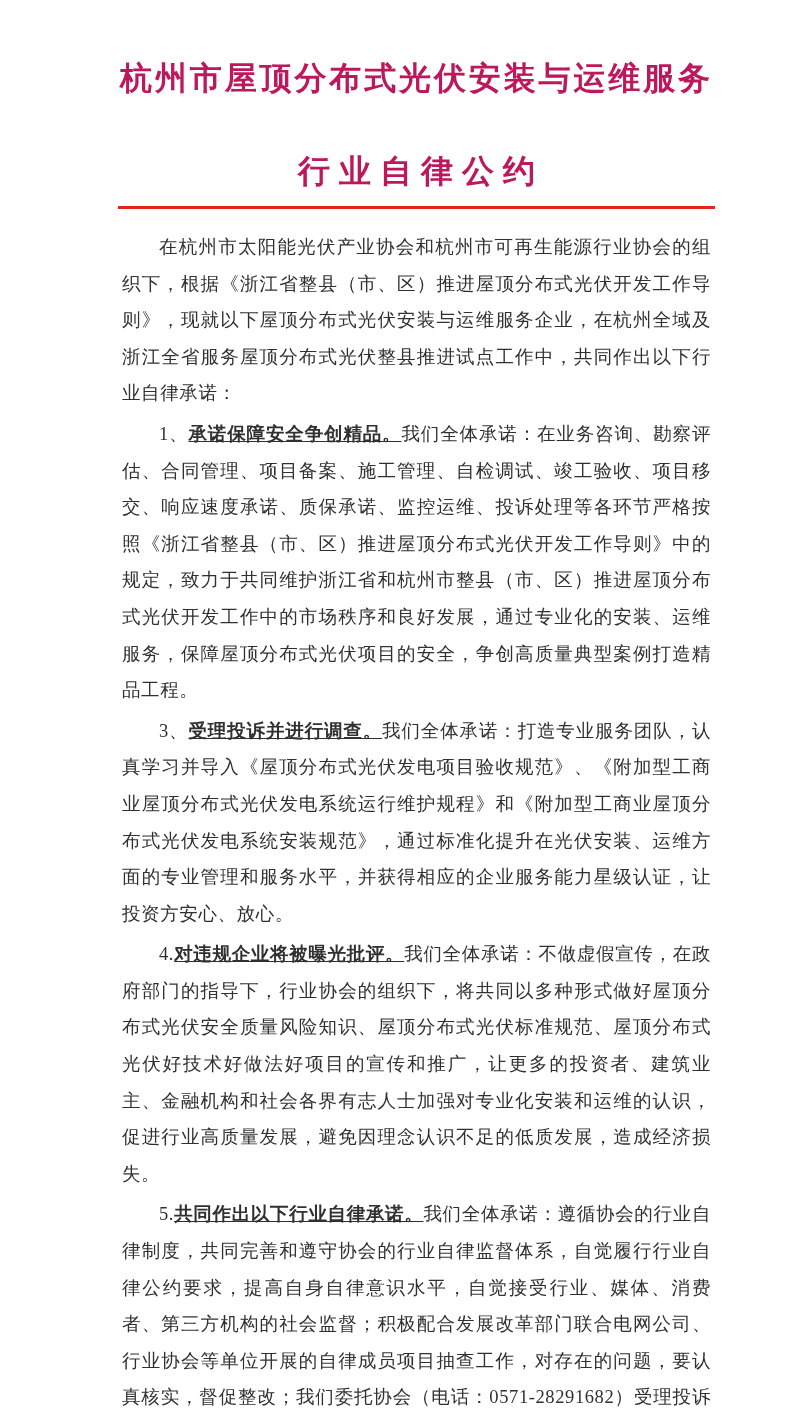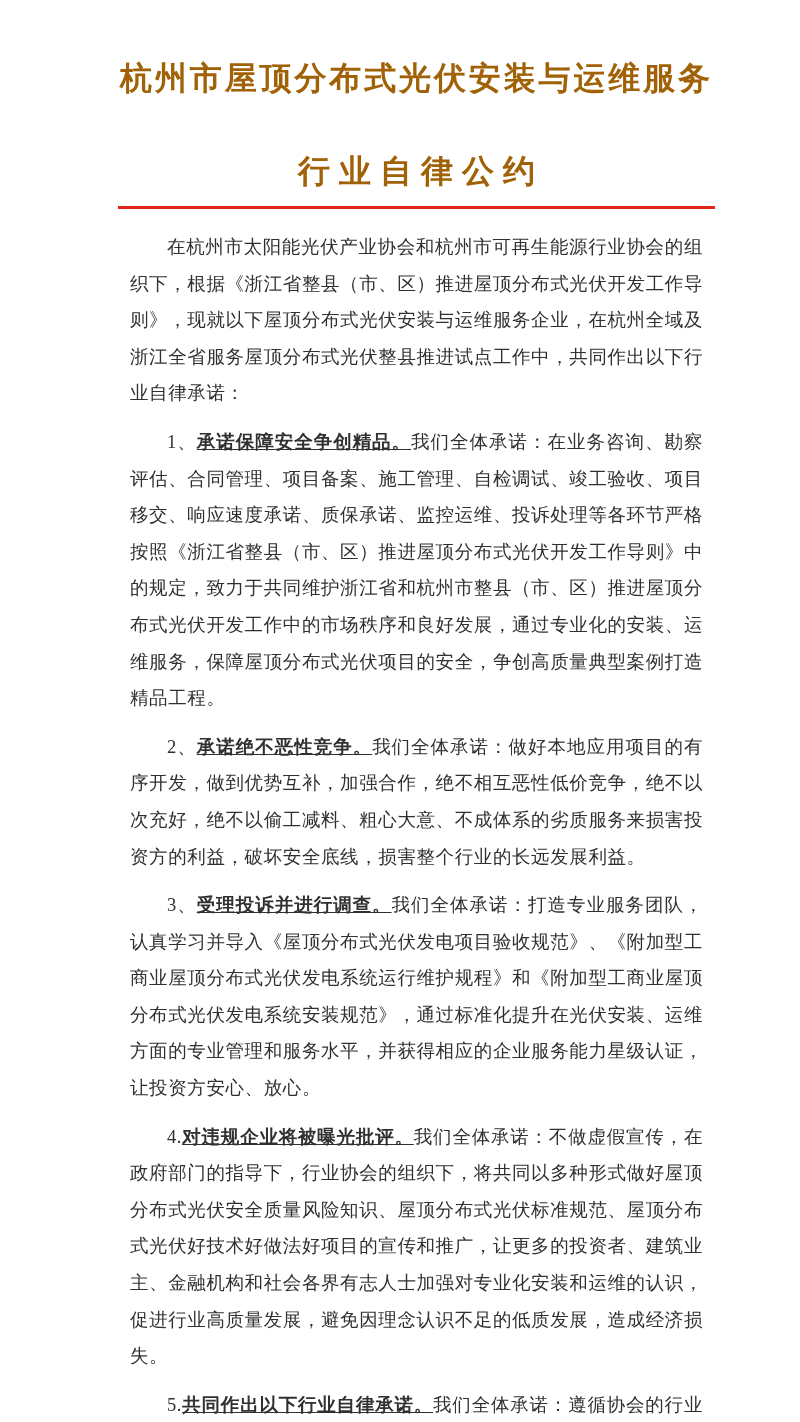--- a/index.html
+++ b/index.html
@@ -20,21 +20,21 @@
     padding: 54px 85px 0 118px;
     background: #ffffff;
   }
   .doc-title {
     margin: 0;
     text-align: center;
     font-family: "Liberation Sans", "DejaVu Sans", sans-serif;
     font-weight: 700;
     font-size: 32px;
     line-height: 49px;
-    color: #a16207;
+    color: #be185d;
   }
   .title-line {
     display: block;
     letter-spacing: 0.09em;
   }
   .title-line.spaced {
     letter-spacing: 0.28em;
     text-indent: 0.28em; 
     margin-top: 44px;
   }
@@ -47,21 +47,21 @@
   .doc-body {
     margin-top: 20px;
     font-size: 18.5px;
     line-height: 36.6px;
     letter-spacing: 0.6px;
     color: #303030;
     text-align: justify;
     text-justify: inter-character;
   }
   .doc-body p {
-    margin: 12px;
+    margin: 4px;
     text-indent: 2em;
   }
   .lead {
     font-weight: 700;
     text-decoration: underline;
   }
 </style>
 </head>
 <body>
 
@@ -73,21 +73,20 @@
   </h1>
 
   <hr class="title-rule">
 
   <div class="doc-body">
 
     <p><span>在杭州市太阳能光伏产业协会和杭州市可再生能源行业协会的组织下，根据《浙江省整县（市、区）推进屋顶分布式光伏开发工作导则》，现就以下屋顶分布式光伏安装与运维服务企业，在杭州全域及浙江全省服务屋顶分布式光伏整县推进试点工作中，共同作出以下行业自律承诺：</span></p>
 
     <p><span class="num">1、</span><span class="lead">承诺保障安全争创精品。</span><span>我们全体承诺：在业务咨询、勘察评估、合同管理、项目备案、施工管理、自检调试、竣工验收、项目移交、响应速度承诺、质保承诺、监控运维、投诉处理等各环节严格按照《浙江省整县（市、区）推进屋顶分布式光伏开发工作导则》中的规定，致力于共同维护浙江省和杭州市整县（市、区）推进屋顶分布式光伏开发工作中的市场秩序和良好发展，通过专业化的安装、运维服务，保障屋顶分布式光伏项目的安全，争创高质量典型案例打造精品工程。</span></p>
 
-    <p><span class="num">2、</span><span class="lead">承诺绝不恶性竞争。</span><span>我们全体承诺：做好本地应用项目的有序开发，做到优势互补，加强合作，绝不相互恶性低价竞争，绝不以次充好，绝不以偷工减料、粗心大意、不成体系的劣质服务来损害投资方的利益，破坏安全底线，损害整个行业的长远发展利益。</span></p>
 
     <p><span class="num">3、</span><span class="lead">受理投诉并进行调查。</span><span>我们全体承诺：打造专业服务团队，认真学习并导入《屋顶分布式光伏发电项目验收规范》、《附加型工商业屋顶分布式光伏发电系统运行维护规程》和《附加型工商业屋顶分布式光伏发电系统安装规范》，通过标准化提升在光伏安装、运维方面的专业管理和服务水平，并获得相应的企业服务能力星级认证，让投资方安心、放心。</span></p>
 
     <p><span class="num">4.</span><span class="lead">对违规企业将被曝光批评。</span><span>我们全体承诺：不做虚假宣传，在政府部门的指导下，行业协会的组织下，将共同以多种形式做好屋顶分布式光伏安全质量风险知识、屋顶分布式光伏标准规范、屋顶分布式光伏好技术好做法好项目的宣传和推广，让更多的投资者、建筑业主、金融机构和社会各界有志人士加强对专业化安装和运维的认识，促进行业高质量发展，避免因理念认识不足的低质发展，造成经济损失。</span></p>
 
     <p><span class="num">5.</span><span class="lead">共同作出以下行业自律承诺。</span><span>我们全体承诺：遵循协会的行业自律制度，共同完善和遵守协会的行业自律监督体系，自觉履行行业自律公约要求，提高自身自律意识水平，自觉接受行业、媒体、消费者、第三方机构的社会监督；积极配合发展改革部门联合电网公司、行业协会等单位开展的自律成员项目抽查工作，对存在的问题，要认真核实，督促整改；我们委托协会（电话：0571-28291682）受理投诉并进行调查，有违反行业自律公约情况的经确认后，对违规企业将被曝光批评。</span></p>
 
   </div>
 </div>
 

